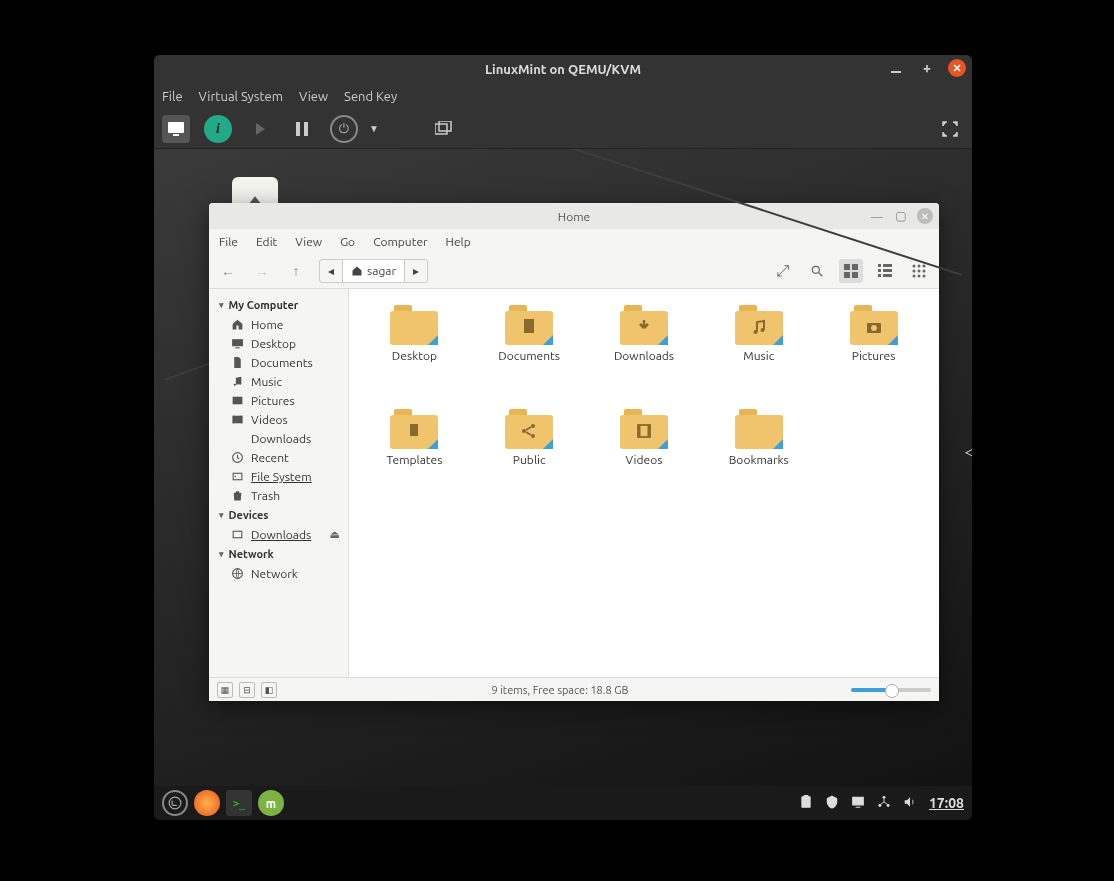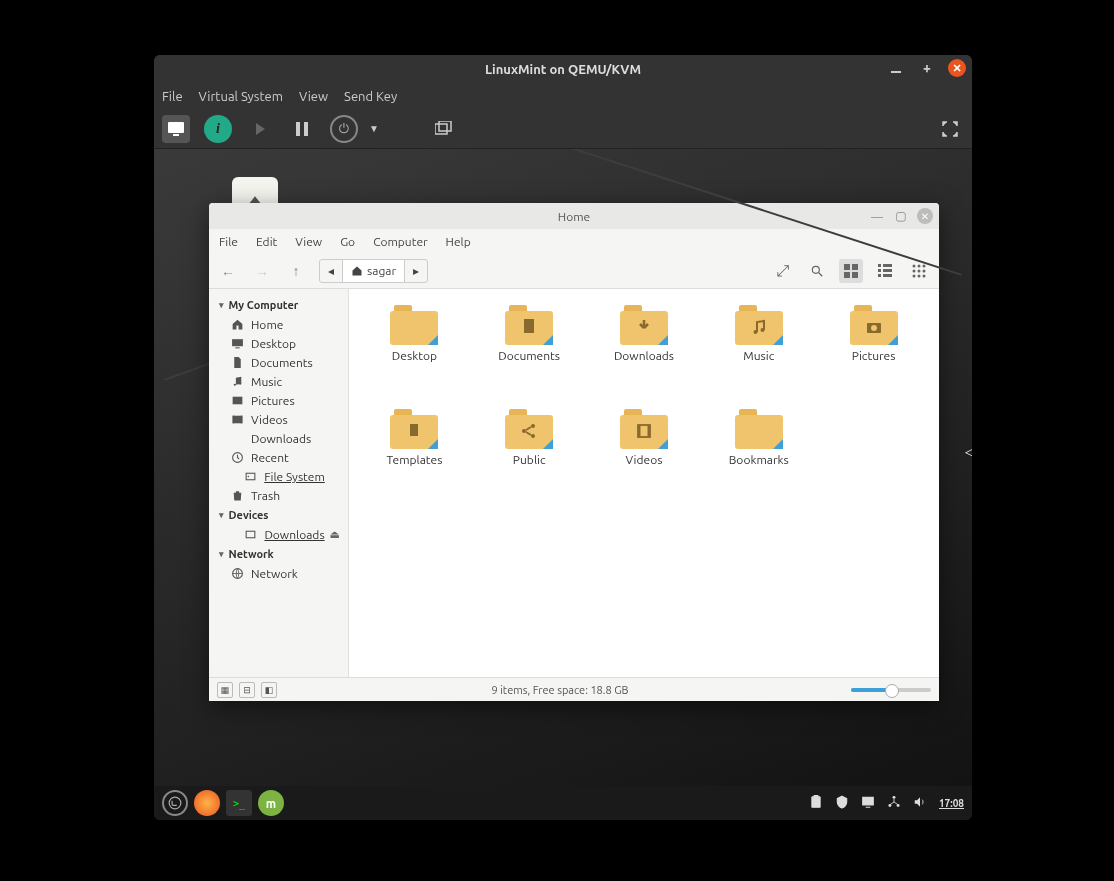--- a/index.html
+++ b/index.html
@@ -50,21 +50,21 @@
 .path-seg.current { background: #fff; }
 .fm-rtools { margin-left: auto; display: flex; gap: 10px; align-items: center; }
 .view-btn { width: 24px; height: 24px; display: flex; align-items: center; justify-content: center; color: #666; cursor: pointer; border-radius: 3px;}
 .view-btn.active { background: #ddd; }
 
 .fm-body { flex: 1; display: flex; overflow: hidden; }
 .fm-side { width: 140px; background: #f5f5f4; border-right: 1px solid #e0e0de; padding: 6px 0; overflow-y: auto; }
 .side-hdr { font-size: 11px; font-weight: bold; color: #333; padding: 4px 10px; display: flex; align-items: center; gap: 2px; cursor: pointer; }
 .side-hdr::before { content: "▾"; font-size: 9px; margin-right: 3px; color: #666; }
 .side-item { font-size: 12px; color: #333; padding: 3px 10px 3px 22px; display: flex; align-items: center; gap: 7px; cursor: pointer; position: relative;}
-.side-item.sel { text-decoration: underline; justify-content: center; }
+.side-item.sel { text-decoration: underline; }
 .side-ico { width: 13px; height: 13px; display: inline-flex; align-items: center; justify-content: center; color: #555;}
 .eject { position: absolute; right: 8px; color: #666; font-size: 11px;}
 
 .fm-main { flex: 1; background: #fff; padding: 16px 10px; display: grid; grid-template-columns: repeat(5, 1fr); grid-auto-rows: 100px; gap: 4px; align-content: start; }
 .folder { display: flex; flex-direction: column; align-items: center; gap: 4px; cursor: pointer; font-size: 12px; color: #333; }
 .folder-ico { width: 48px; height: 40px; position: relative; }
 .folder-ico .tab { position: absolute; top: 0; left: 4px; width: 18px; height: 8px; background: #e8b556; border-radius: 2px 2px 0 0; }
 .folder-ico .body { position: absolute; top: 6px; left: 0; width: 48px; height: 34px; background: #f0c36d; border-radius: 3px; display: flex; align-items: center; justify-content: center; color: #886a2c; }
 .folder-ico .corner { position: absolute; bottom: 0; right: 0; width: 0; height: 0; border-left: 10px solid transparent; border-bottom: 10px solid #3fa0d8; }
 .folder-ico .glyph { font-size: 18px; }
@@ -78,21 +78,21 @@
 .zoom::after{content:"";position:absolute;left:42%;top:-4px;width:12px;height:12px;background:#fff;border:1px solid #aaa;border-radius:50%;}
 
 
 .taskbar { position: absolute; bottom: 0; left: 0; right: 0; height: 34px; background: #1a1a1a; display: flex; align-items: center; padding: 0 8px; gap: 6px; color: #ddd; font-size: 12px; }
 .tb-launch { width: 26px; height: 26px; display: flex; align-items: center; justify-content: center; cursor: pointer; border-radius: 3px; }
 .tb-launch.menu { border: 2px solid #888; border-radius: 50%; font-size: 13px; }
 .tb-launch.ff { background: radial-gradient(circle,#ffb347,#e95420); border-radius: 50%; }
 .tb-launch.term { background: #333; color: #0f0; font-family: monospace; font-size: 10px;}
 .tb-launch.mint { background: #7cb342; color: #fff; border-radius: 50%; font-size: 12px; font-weight:bold;}
 .tray { margin-left: auto; display: flex; gap: 12px; align-items: center; }
-.tray span { cursor: pointer; font-size: 10px; text-decoration: underline; }
+.tray span { cursor: pointer; font-size: 14px; text-decoration: underline; }
 svg { fill: currentColor; }
 </style>
 </head>
 <body>
 
 <div class="vm-window">
   <div class="vm-titlelbar">
     <span>LinuxMint on QEMU/KVM</span>
     <div class="vm-winbtns">
       <div class="vm-btn">

